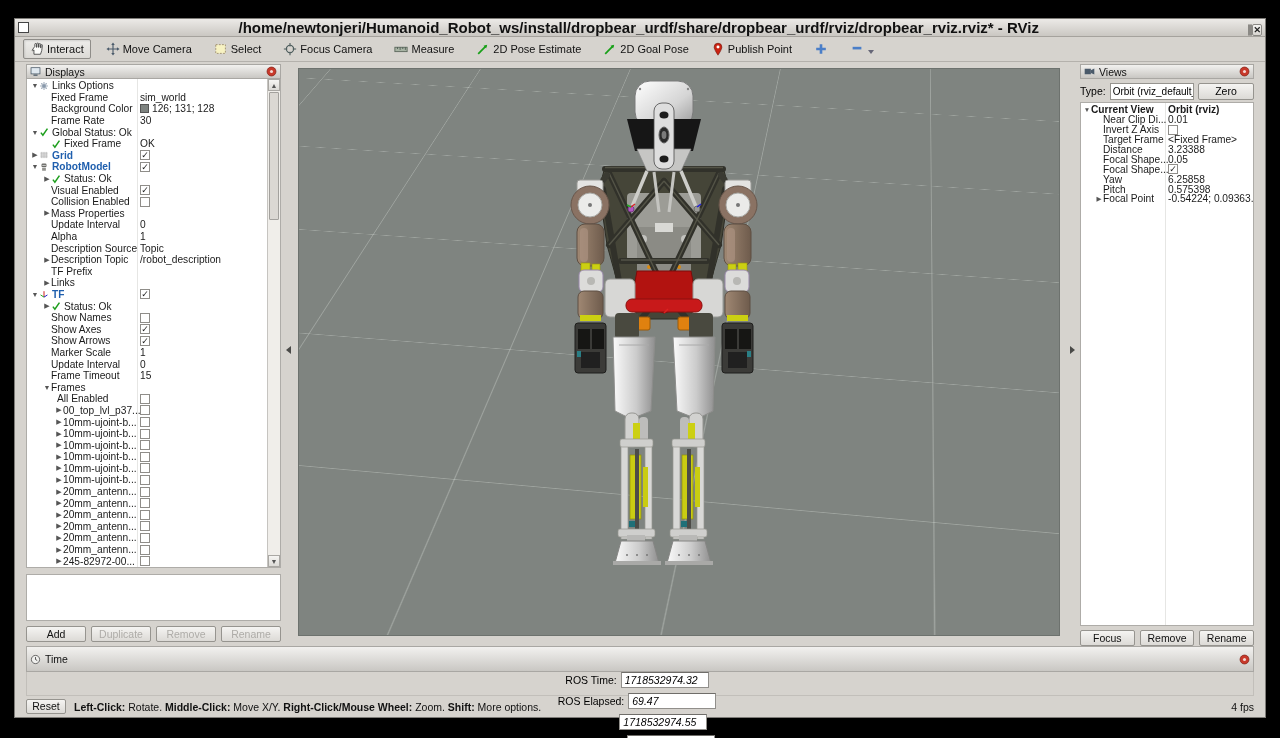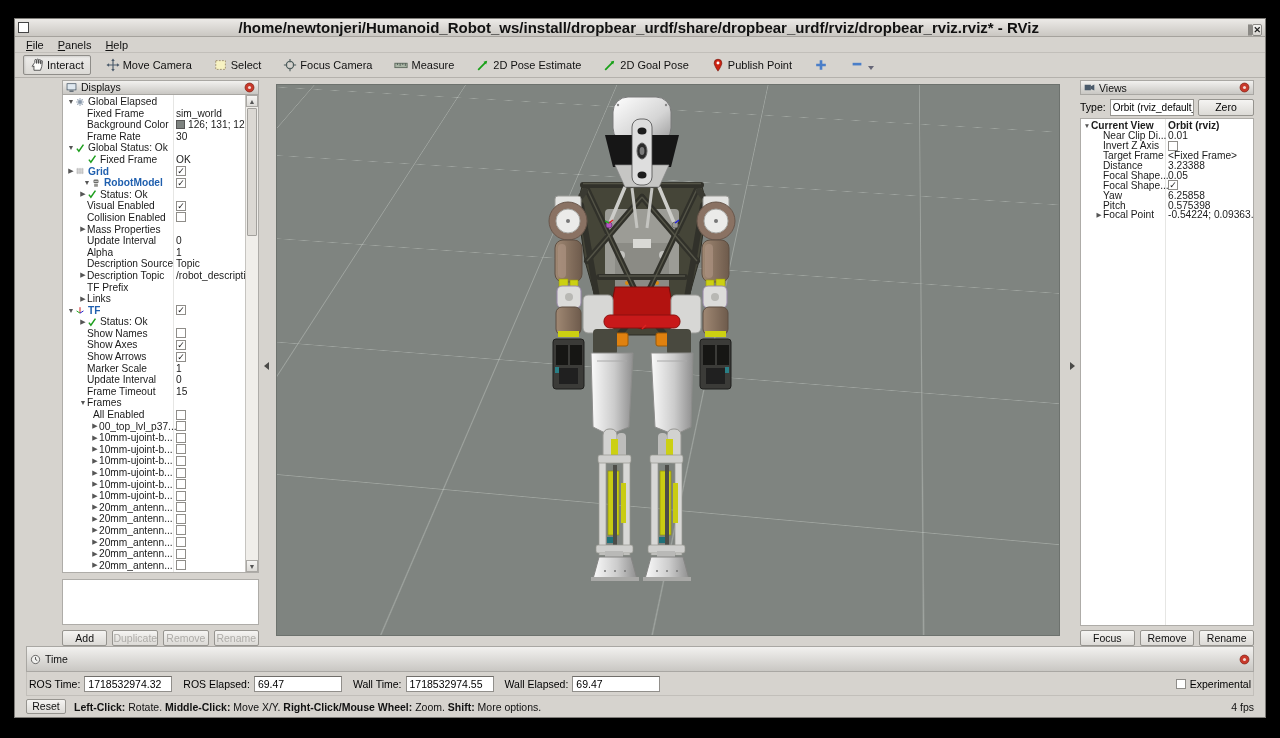--- a/index.html
+++ b/index.html
@@ -35,21 +35,21 @@
 
   
   .main { flex:1; display:flex; padding:2px 11px 0 11px; align-items:stretch; min-height:0; }
   .panel { display:flex; flex-direction:column; }
   .panel-title { height:15px; display:flex; align-items:center; gap:4px; padding:0 3px;
                  background:linear-gradient(#f2f1ef,#c9c7c3); border:1px solid #a9a7a3; font-size:10.5px; color:#111; }
   .panel-title svg.ticon { width:11px; height:11px; }
   .panel-close { margin-left:auto; width:11px; height:11px; }
   .panel-close svg { width:11px; height:11px; }
 
-  .displays-panel { width:197px;margin-left:36px; }
+  .displays-panel { width:255px; }
   .tree-box { background:#fff; border:1px solid #aeaca8; border-top:none; height:489px; position:relative; overflow:hidden; }
   .tree-inner { position:absolute; left:0; top:1px; right:13px; }
   .tree-box .colsep { position:absolute; left:110px; top:0; bottom:0; width:1px; background:#e6e6e4; }
   .trow { height:11.6px; display:flex; align-items:center; font-size:10.2px; color:#1a1a1a; position:relative; white-space:nowrap; }
   .trow .arrow { width:8px; font-size:7px; color:#555; text-align:center; flex:none; }
   .trow .ticn { width:11px; height:10px; flex:none; margin-right:2px; display:inline-flex; }
   .trow .ticn svg { width:10px; height:10px; }
   .trow .lbl { overflow:hidden; }
   .trow .lbl.accent { color:#1f5fae; font-weight:bold; }
   .trow .val { position:absolute; left:113px; display:flex; align-items:center; gap:3px; }
@@ -90,47 +90,42 @@
   .views-box .colsep { position:absolute; left:84px; top:0; bottom:0; width:1px; background:#e6e6e4; }
   .vrow { height:9.9px; display:flex; align-items:center; position:relative; white-space:nowrap; color:#1a1a1a; }
   .vrow .arrow { width:8px; font-size:6.5px; color:#555; text-align:center; flex:none; }
   .vrow .lbl.bold, .vrow .val.bold { font-weight:bold; }
   .vrow .val { position:absolute; left:87px; display:flex; gap:3px; align-items:center; }
   .views-btn-row { margin-top:4px; display:flex; gap:5px; height:16px; }
 
   
   .time-panel { margin:0 11px; }
   .time-title { height:26px;text-align:right; }
-  .time-content { height:24px; display:flex; align-items:center; gap:5px; font-size:10.5px; padding:0 2px; background:#d6d3ce; border:1px solid #c2bfba; border-top:none; }
+  .time-content { height:24px; display:flex; align-items:center; gap:5px; font-size:10.5px; padding:0 2px; background:#d6d3ce; border:1px solid #c2bfba; border-top:none;flex-direction:column; }
   .time-field { display:flex; align-items:center; gap:4px; margin-right:6px; }
-  .time-input { width:88px; height:16px; background:#fff; border:1px solid #918f8b; border-top-color:#6f6d69; font-size:10.5px; padding:0 3px; font-family:"Liberation Sans", sans-serif; }
+  .time-input { width:88px; height:16px; background:#fff; border:1px solid #918f8b; border-top-color:#6f6d69; font-size:10.5px; padding:0 3px; font-family:"Liberation Sans", sans-serif;font-style:italic; }
   .exp-wrap { margin-left:auto; display:flex; align-items:center; gap:4px; }
 
   
   .statusbar { height:21px; display:flex; align-items:center; gap:8px; padding:0 11px; font-size:10.5px; color:#111; }
   .reset-btn { width:40px; height:15px; background:linear-gradient(#f5f4f2,#dcdad6); border:1px solid #96948f; border-radius:2px; font-size:10.5px; text-align:center; line-height:13px; }
   .hint b { font-weight:bold; }
   .fps { margin-left:auto; }
 </style>
 </head>
 <body>
 
 <div class="window">
 
   <div class="titlebar">
     <span class="win-icon"></span>
     <span class="title-text">/home/newtonjeri/Humanoid_Robot_ws/install/dropbear_urdf/share/dropbear_urdf/rviz/dropbear_rviz.rviz* - RViz</span>
     <span id="win-controls"><span class="win-btn min"></span><span class="win-btn max"></span><span class="win-btn close"></span></span>
   </div>
 
-  <div class="menubar" id="menubar">
-      <span class="menu-item">File</span>
-      <span class="menu-item">Panels</span>
-      <span class="menu-item">Help</span>
-    </div>
 
   <div class="toolbar" id="toolbar">
       <span class="tool-btn active">
         <span style="display: inline-flex;">
           <svg viewBox="0 0 16 16">
             <path d="M4.5 14 L4.5 9 L3.2 10.2 L2.4 9.4 L5.5 5 L5.5 2.6 a.9.9 0 0 1 1.8 0 V6 h.6 V2.1 a.9.9 0 0 1 1.8 0 V6 h.6 V2.7 a.9.9 0 0 1 1.8 0 V6.6 h.5 V3.8 a.8.8 0 0 1 1.6 0 L13.4 9.8 12 14 Z" fill="#fdfdfb" stroke="#333" stroke-width="0.9"></path>
           </svg>
         </span>
         <span>Interact</span>
       </span>
@@ -231,21 +226,21 @@
         <div class="colsep"></div>
         <div class="tree-inner" id="displays-tree">
             <div class="trow" style="padding-left: 4px;">
               <span class="arrow">▼</span>
               <span class="ticn">
                 <svg viewBox="0 0 16 16">
                   <circle cx="8" cy="8" r="3.2" fill="#8898aa"></circle>
                   <path d="M8 2 v2.5 M8 11.5 V14 M2 8 h2.5 M11.5 8 H14 M3.8 3.8 l1.8 1.8 M10.4 10.4 l1.8 1.8 M12.2 3.8 l-1.8 1.8 M3.8 12.2 l1.8 -1.8" stroke="#8898aa" stroke-width="1.8"></path>
                 </svg>
               </span>
-              <span class="lbl">Global Elapsed</span>
+              <span class="lbl">Links Options</span>
             </div>
             <div class="trow" style="padding-left: 16px;">
               <span class="arrow"></span>
               <span class="lbl">Fixed Frame</span>
               <span class="val">sim_world</span>
             </div>
             <div class="trow" style="padding-left: 16px;">
               <span class="arrow"></span>
               <span class="lbl">Background Color</span>
               <span class="val">
@@ -282,21 +277,21 @@
               <span class="ticn">
                 <svg viewBox="0 0 16 16">
                   <path d="M2 5 h12 M2 8 h12 M2 11 h12 M4.5 3 v10 M8 3 v10 M11.5 3 v10" stroke="#999" stroke-width="0.9" fill="none"></path>
                 </svg>
               </span>
               <span class="lbl accent">Grid</span>
               <span class="val">
                 <span class="cbox">✓</span>
               </span>
             </div>
-            <div class="trow" style="padding-left: 20px;">
+            <div class="trow" style="padding-left: 4px;">
               <span class="arrow">▼</span>
               <span class="ticn">
                 <svg viewBox="0 0 16 16">
                   <rect x="4" y="2.5" width="8" height="6" rx="2" fill="#6a6a66"></rect>
                   <circle cx="6.5" cy="5.5" r="1" fill="#fff"></circle>
                   <circle cx="9.5" cy="5.5" r="1" fill="#fff"></circle>
                   <rect x="5" y="9.5" width="6" height="4.5" fill="#93938f"></rect>
                 </svg>
               </span>
               <span class="lbl accent">RobotModel</span>

